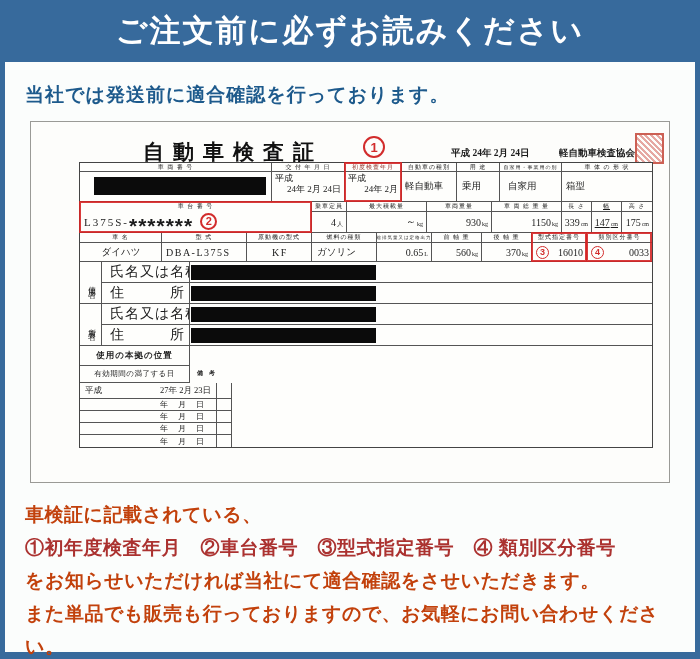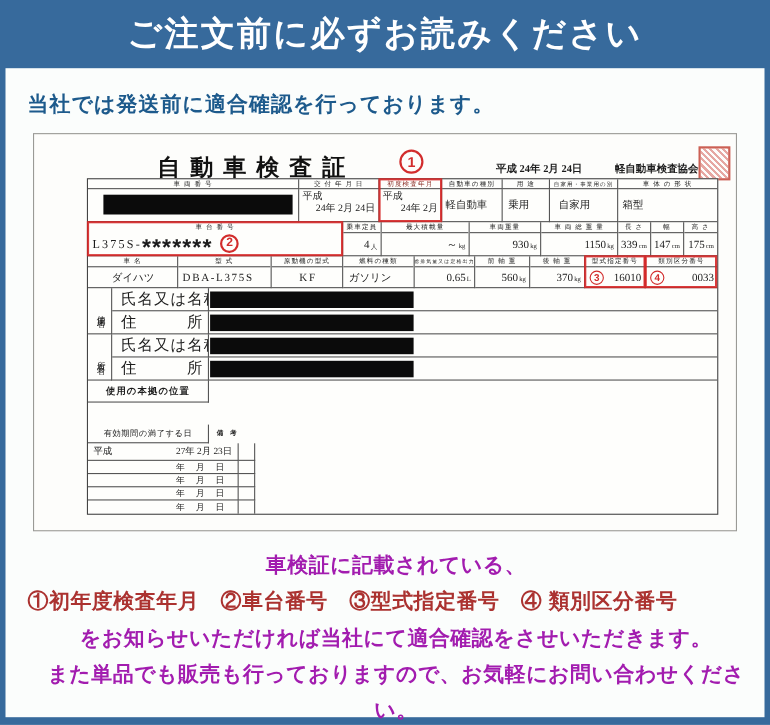--- a/index.html
+++ b/index.html
@@ -75,21 +75,21 @@
   .twoLine .l2{display:block;text-align:right;white-space:nowrap;}
   .redact{background:#0b0b0b;}
   .vertlab{
     writing-mode:vertical-rl;text-orientation:upright;
     font-size:8px;letter-spacing:2px;display:flex;align-items:center;justify-content:center;
   }
   .flabel{font-size:14px;display:flex;align-items:center;padding-left:8px;letter-spacing:1px;white-space:nowrap;}
   .redbox{position:absolute;border:2px solid rgba(213,38,38,.9);box-sizing:border-box;pointer-events:none;}
   
   .footer{margin:15px 0 0 20px;font-weight:bold;font-size:19px;line-height:33px;letter-spacing:.5px;}
-  .footer .blue{color:#a21caf;text-align:center;}
+  .footer .blue{color:#c2410c;}
   .footer .red{color:#ab3230;}
 </style>
 </head>
 <body>
 
 <div class="banner">
   <div class="banner-title">ご注文前に必ずお読みください</div>
 </div>
 
 <div class="content">
@@ -169,21 +169,21 @@
               <span class="unit">kg</span>
             </div>
         </div>
         <div class="cell colgrp" style="width:30px;">
           <div class="th">長 さ</div>
           <div class="vcell">
               <span class="num">339</span>
               <span class="unit">cm</span>
             </div>
         </div>
-        <div class="cell colgrp" style="width:30px;">
+        <div class="cell colgrp" style="width:30px;text-decoration:underline;">
           <div class="th">幅</div>
           <div class="vcell">
               <span class="num">147</span>
               <span class="unit">cm</span>
             </div>
         </div>
         <div class="cell colgrp last" style="width:30px;">
           <div class="th">高 さ</div>
           <div class="vcell">
               <span class="num">175</span>
@@ -287,21 +287,21 @@
               <div class="redact" style="width:185px;height:15px;margin-left:1px;"></div>
             </div>
           </div>
         </div>
       </div>
 
       <div class="trow" style="height:20px;">
         <div class="cell" style="width:110px;display:flex;align-items:center;justify-content:center;font-size:8.5px;font-weight:bold;letter-spacing:1px;">使用の本拠の位置</div>
       </div>
 
-      <div style="position:relative;height:81px;margin-top:20px;">
+      <div style="position:relative;height:81px;">
         <div class="cell" style="position:absolute;left:0;top:0;width:110px;height:17px;display:flex;align-items:center;justify-content:center;font-size:7.5px;letter-spacing:.5px;">有効期間の満了する日</div>
         <div style="position:absolute;left:117px;top:3px;font-size:6px;font-weight:bold;">備　考</div>
 
         <div class="cell" style="position:absolute;left:0;top:17px;width:137px;height:16px;display:flex;align-items:center;justify-content:space-between;padding:0 5px;font-size:8.5px;">
           <span>平成</span>
           <span>27年  2月  23日</span>
         </div>
         <div class="cell" style="position:absolute;left:137px;top:17px;width:15px;height:16px;"></div>
 
         <div class="cell" style="position:absolute;left:0;top:33px;width:137px;height:12px;display:flex;align-items:center;justify-content:flex-end;padding-right:12px;font-size:8px;">年　 月　 日</div>

